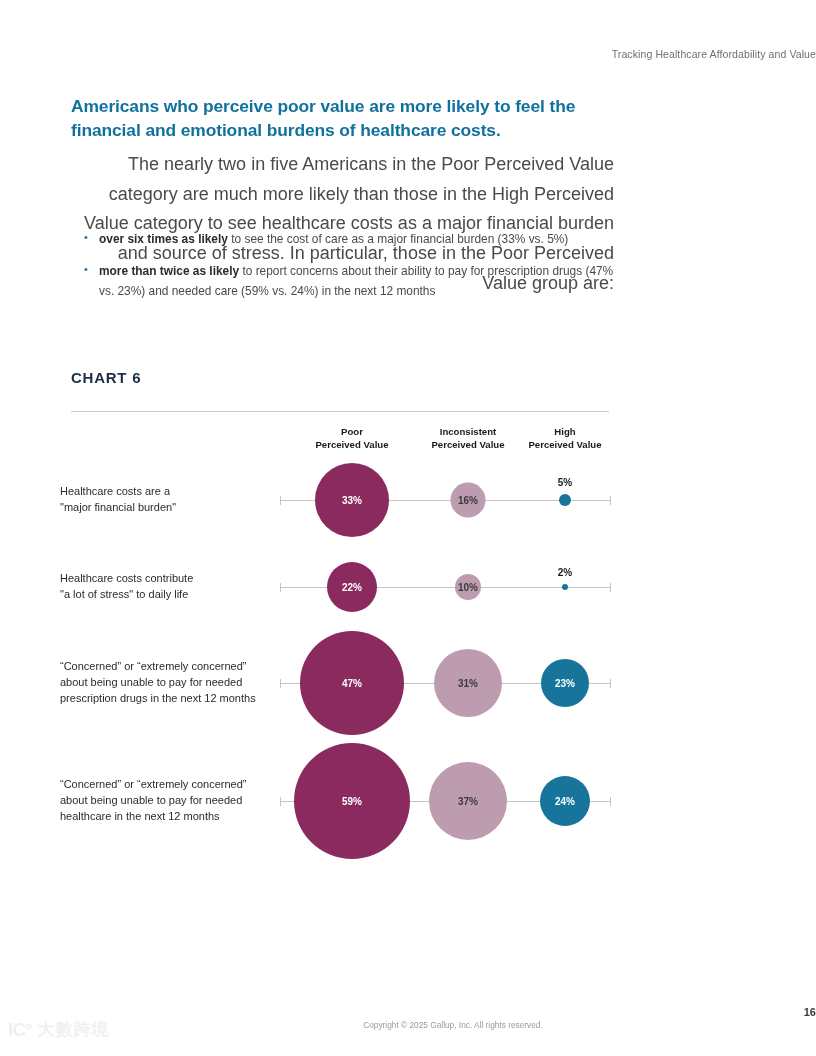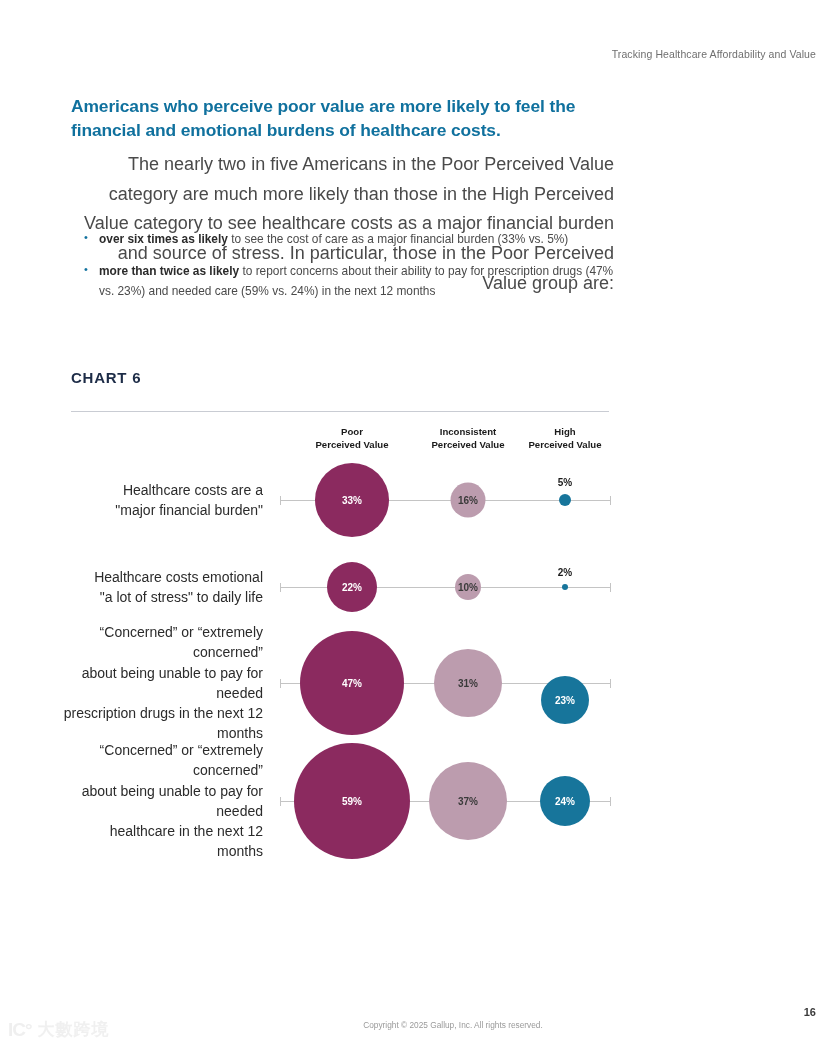--- a/index.html
+++ b/index.html
@@ -127,22 +127,22 @@
     font-size: 9.6px;
     font-weight: bold;
     line-height: 1.35;
     color: #1a1a1a;
     transform: translateX(-50%);
     white-space: pre-line;
   }
 
   .row-label {
     position: absolute;
-    text-align: right;
-    font-size: 14px;
+    text-align: left;
+    font-size: 11px;
     line-height: 1.45;
     color: #2b2b2b;
     white-space: pre-line;
     transform: translateY(-50%);
   }
 
   .axis-line {
     position: absolute;
     height: 1px;
     background: #c4c4c4;
@@ -251,21 +251,21 @@
       <div class="col-head" style="left: 565px; top: 6px;">High
 Perceived Value</div>
       <div class="axis-line" style="left: 280px; width: 330px; top: 80px;"></div>
       <div class="tick" style="left: 280px; top: 76px;"></div>
       <div class="tick" style="left: 610px; top: 76px;"></div>
       <div class="row-label" style="left: 60px; width: 203px; top: 80px;">Healthcare costs are a
 "major financial burden"</div>
       <div class="axis-line" style="left: 280px; width: 330px; top: 167px;"></div>
       <div class="tick" style="left: 280px; top: 163px;"></div>
       <div class="tick" style="left: 610px; top: 163px;"></div>
-      <div class="row-label" style="left: 60px; width: 203px; top: 167px;">Healthcare costs emotional
+      <div class="row-label" style="left: 60px; width: 203px; top: 167px;">Healthcare costs contribute
 "a lot of stress" to daily life</div>
       <div class="axis-line" style="left: 280px; width: 330px; top: 263px;"></div>
       <div class="tick" style="left: 280px; top: 259px;"></div>
       <div class="tick" style="left: 610px; top: 259px;"></div>
       <div class="row-label" style="left: 60px; width: 203px; top: 263px;">“Concerned” or “extremely concerned”
 about being unable to pay for needed
 prescription drugs in the next 12 months</div>
       <div class="axis-line" style="left: 280px; width: 330px; top: 381px;"></div>
       <div class="tick" style="left: 280px; top: 377px;"></div>
       <div class="tick" style="left: 610px; top: 377px;"></div>
@@ -275,21 +275,21 @@
       <div class="bubble poor" style="left: 352px; top: 80px; width: 74px; height: 74px;">33%</div>
       <div class="bubble inc" style="left: 468px; top: 80px; width: 35px; height: 35px;">16%</div>
       <div class="bubble high" style="left: 565px; top: 80px; width: 12px; height: 12px;"></div>
       <div class="outside-label" style="left: 565px; top: 62px;">5%</div>
       <div class="bubble poor" style="left: 352px; top: 167px; width: 50px; height: 50px;">22%</div>
       <div class="bubble inc" style="left: 468px; top: 167px; width: 26px; height: 26px;">10%</div>
       <div class="bubble high" style="left: 565px; top: 167px; width: 6px; height: 6px;"></div>
       <div class="outside-label" style="left: 565px; top: 152px;">2%</div>
       <div class="bubble poor" style="left: 352px; top: 263px; width: 104px; height: 104px;">47%</div>
       <div class="bubble inc" style="left: 468px; top: 263px; width: 68px; height: 68px;">31%</div>
-      <div class="bubble high" style="left: 565px; top: 280px; width: 48px; height: 48px;">23%</div>
+      <div class="bubble high" style="left: 565px; top: 263px; width: 48px; height: 48px;">23%</div>
       <div class="bubble poor" style="left: 352px; top: 381px; width: 116px; height: 116px;">59%</div>
       <div class="bubble inc" style="left: 468px; top: 381px; width: 78px; height: 78px;">37%</div>
       <div class="bubble high" style="left: 565px; top: 381px; width: 50px; height: 50px;">24%</div>
     </div>
 
   <div class="page-number">16</div>
 
   <div class="copyright">Copyright © 2025 Gallup, Inc. All rights reserved.</div>
 
   <div class="watermark">

